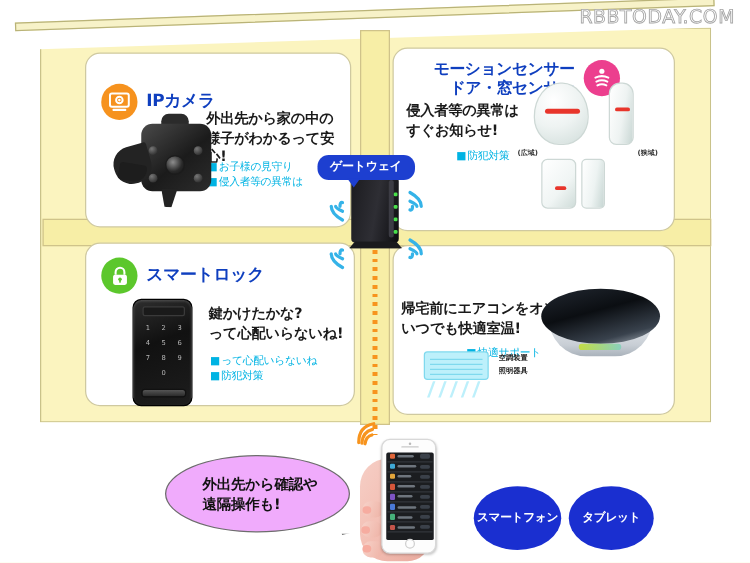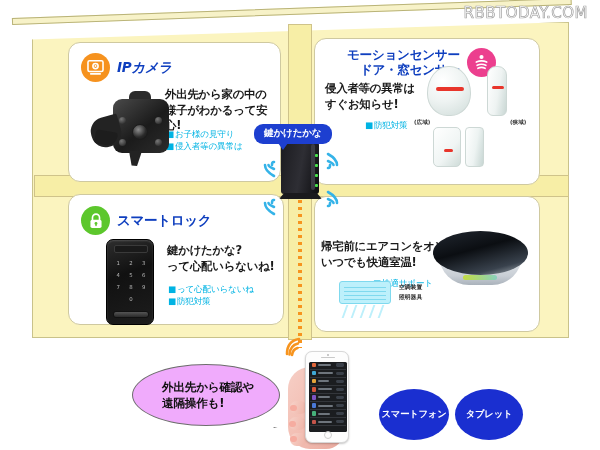--- a/index.html
+++ b/index.html
@@ -460,21 +460,21 @@
 
   <div class="house-body"></div>
   <div class="roof-eave roof-left"></div>
 
   <div class="link" style="left:288px; top:24px; width:24px; height:316px;"></div>
   <div class="link" style="left:34px; top:175px; width:535px; height:22px;"></div>
 
   <div class="watermark">RBBTODAY.COM</div>
 
   <div class="card" id="card-camera">
-    <div class="card-head" style="left:12px; top:10px;font-style:italic;">
+    <div class="card-head" style="left:12px; top:24px;">
       <span class="badge badge-orange">
         <svg width="19" height="19" viewBox="0 0 24 24">
           <rect x="2.5" y="3.5" width="19" height="13.5" rx="2" fill="none" stroke="#fff" stroke-width="2"></rect>
           <circle cx="12" cy="10.2" r="3.3" fill="none" stroke="#fff" stroke-width="2"></circle>
           <circle cx="12" cy="10.2" r="1.3" fill="#fff"></circle>
           <rect x="5" y="19" width="14" height="2.2" rx="1" fill="#fff"></rect>
         </svg>
       </span>
       <span class="card-title">IPカメラ</span>
     </div>
@@ -594,21 +594,21 @@
     <div class="dev-cap" style="left:84px; top:96px;">照明器具</div>
 
     <div class="puck">
       <div class="puck-base"></div>
       <div class="puck-top"></div>
       <div class="puck-led"></div>
     </div>
 
   </div>
 
-  <div class="gw-bubble">鍵かけたかな</div>
+  <div class="gw-bubble">ゲートウェイ</div>
 
   <div class="router">
     <div class="router-box"></div>
     <div class="router-led" style="top:14px"></div>
     <div class="router-led" style="top:24px"></div>
     <div class="router-led" style="top:34px"></div>
     <div class="router-led" style="top:44px"></div>
     <div class="router-foot"></div>
   </div>
 

